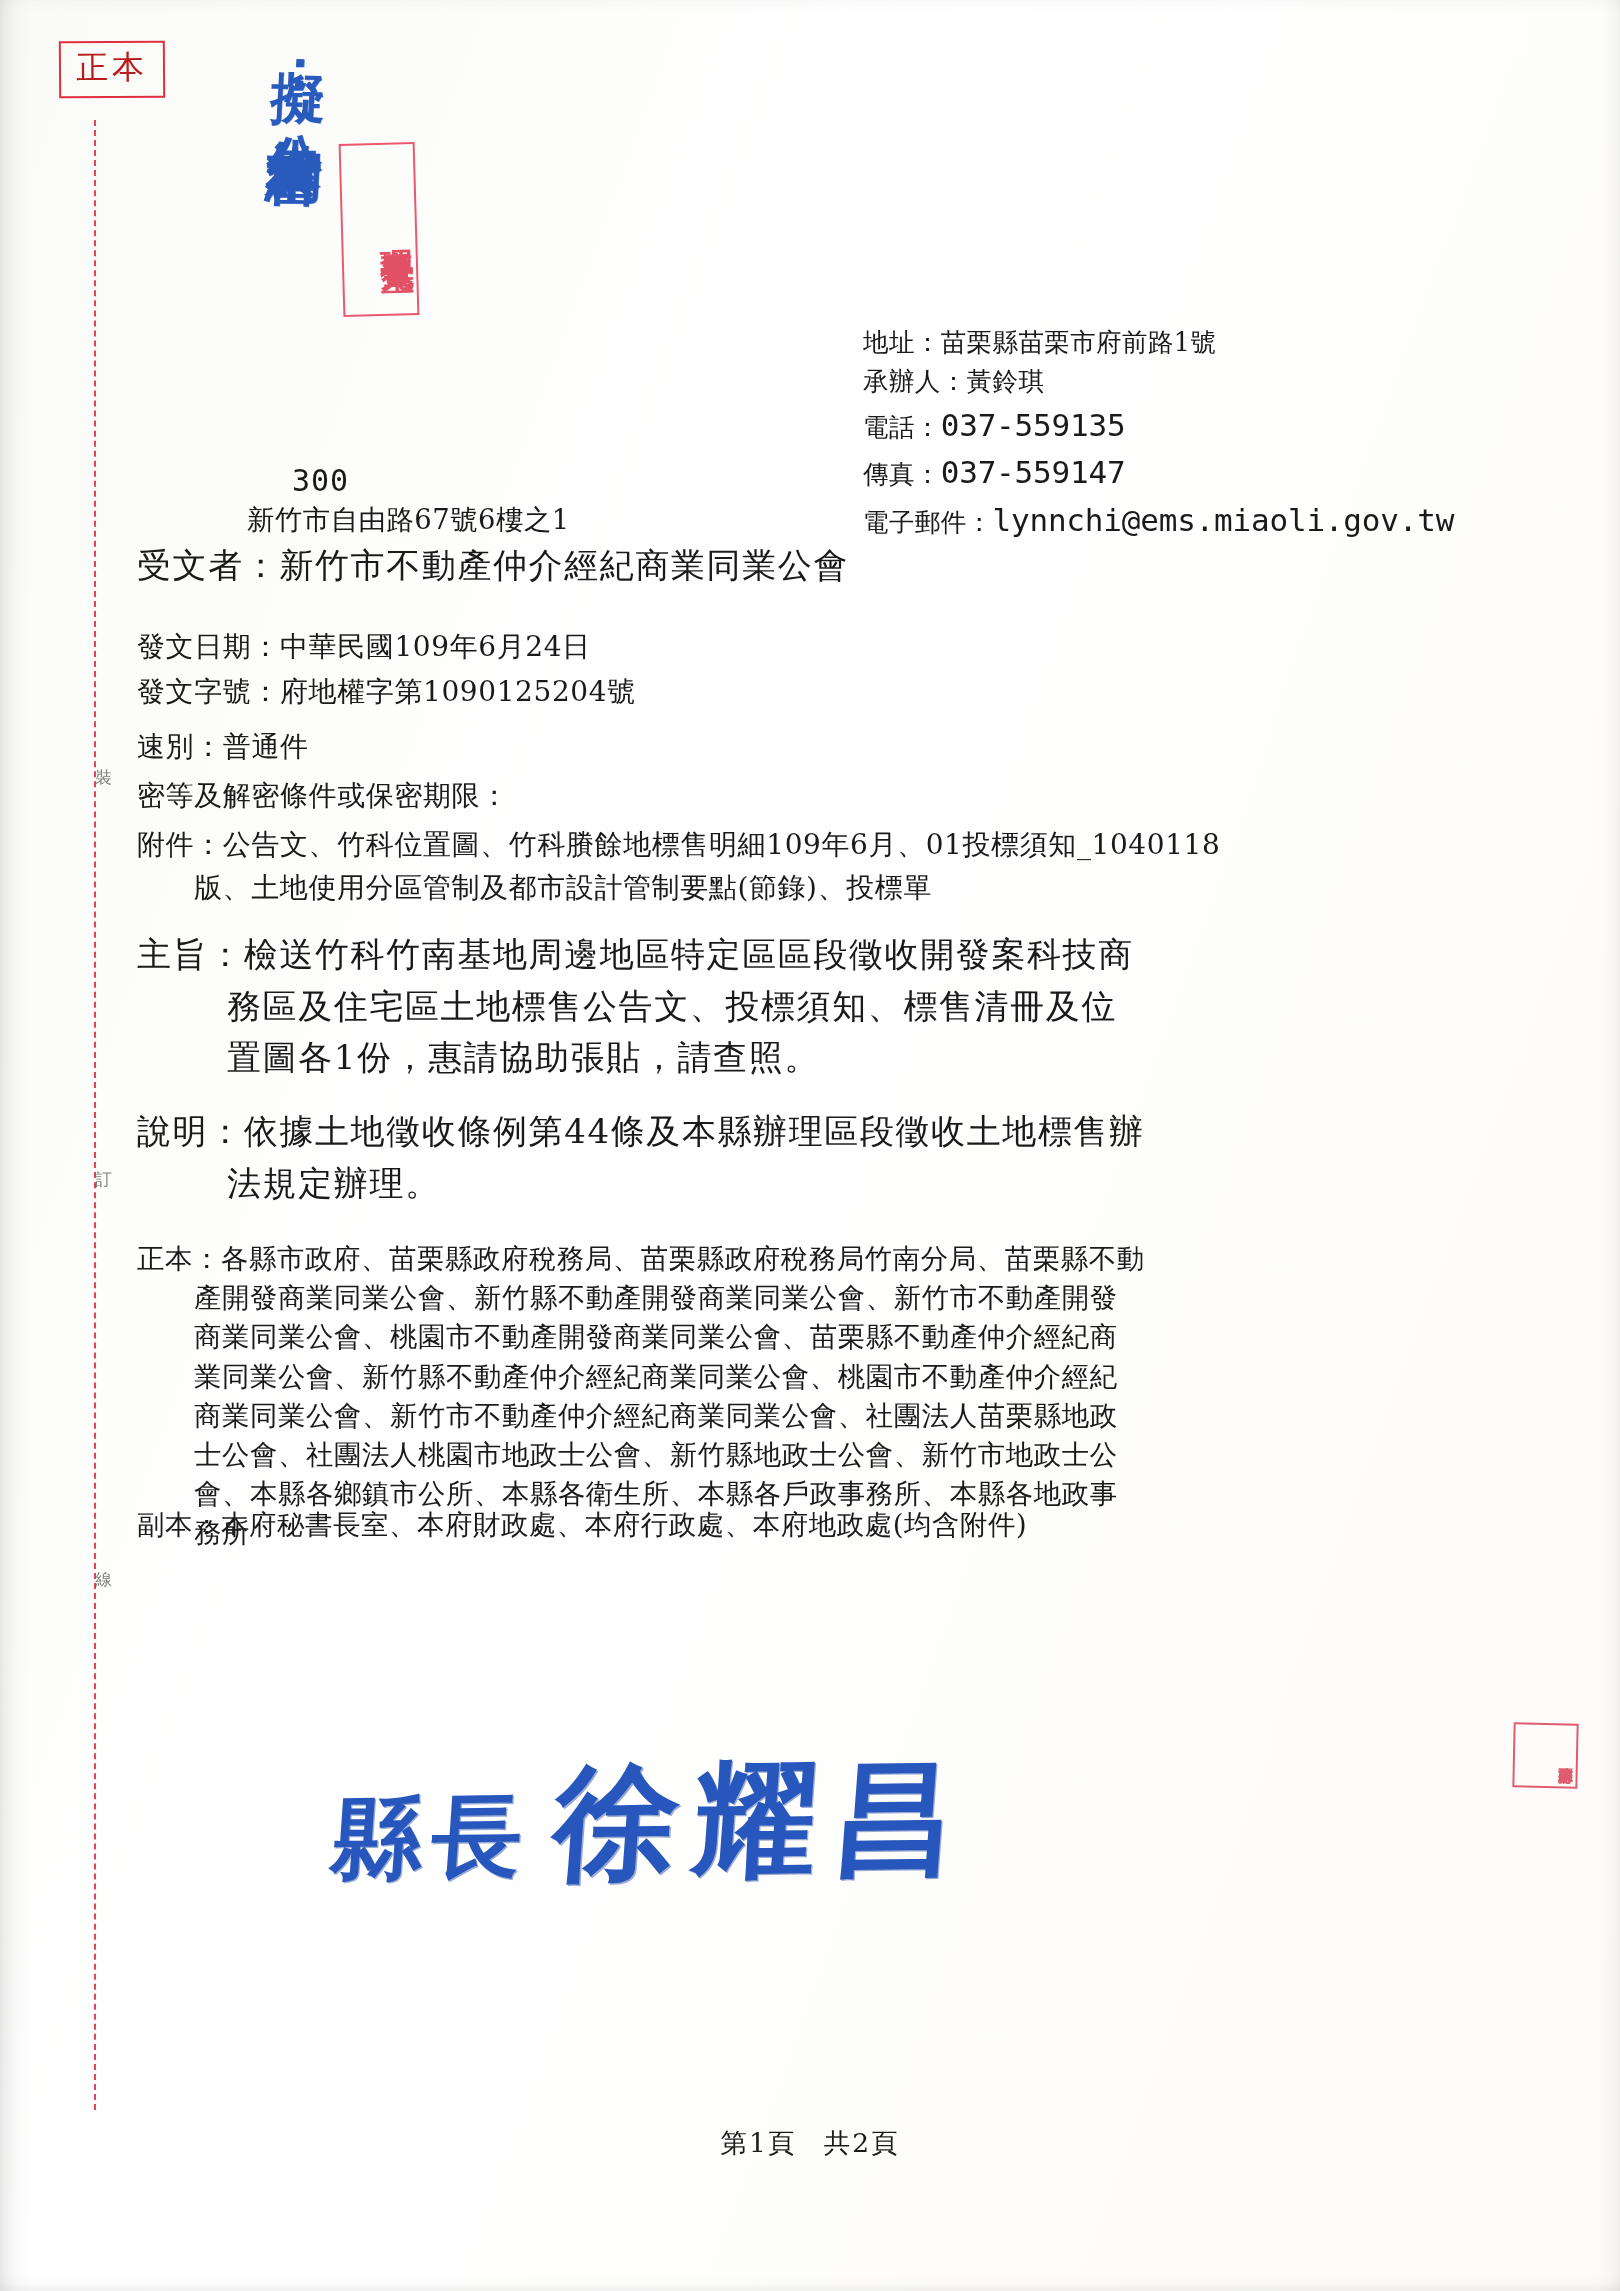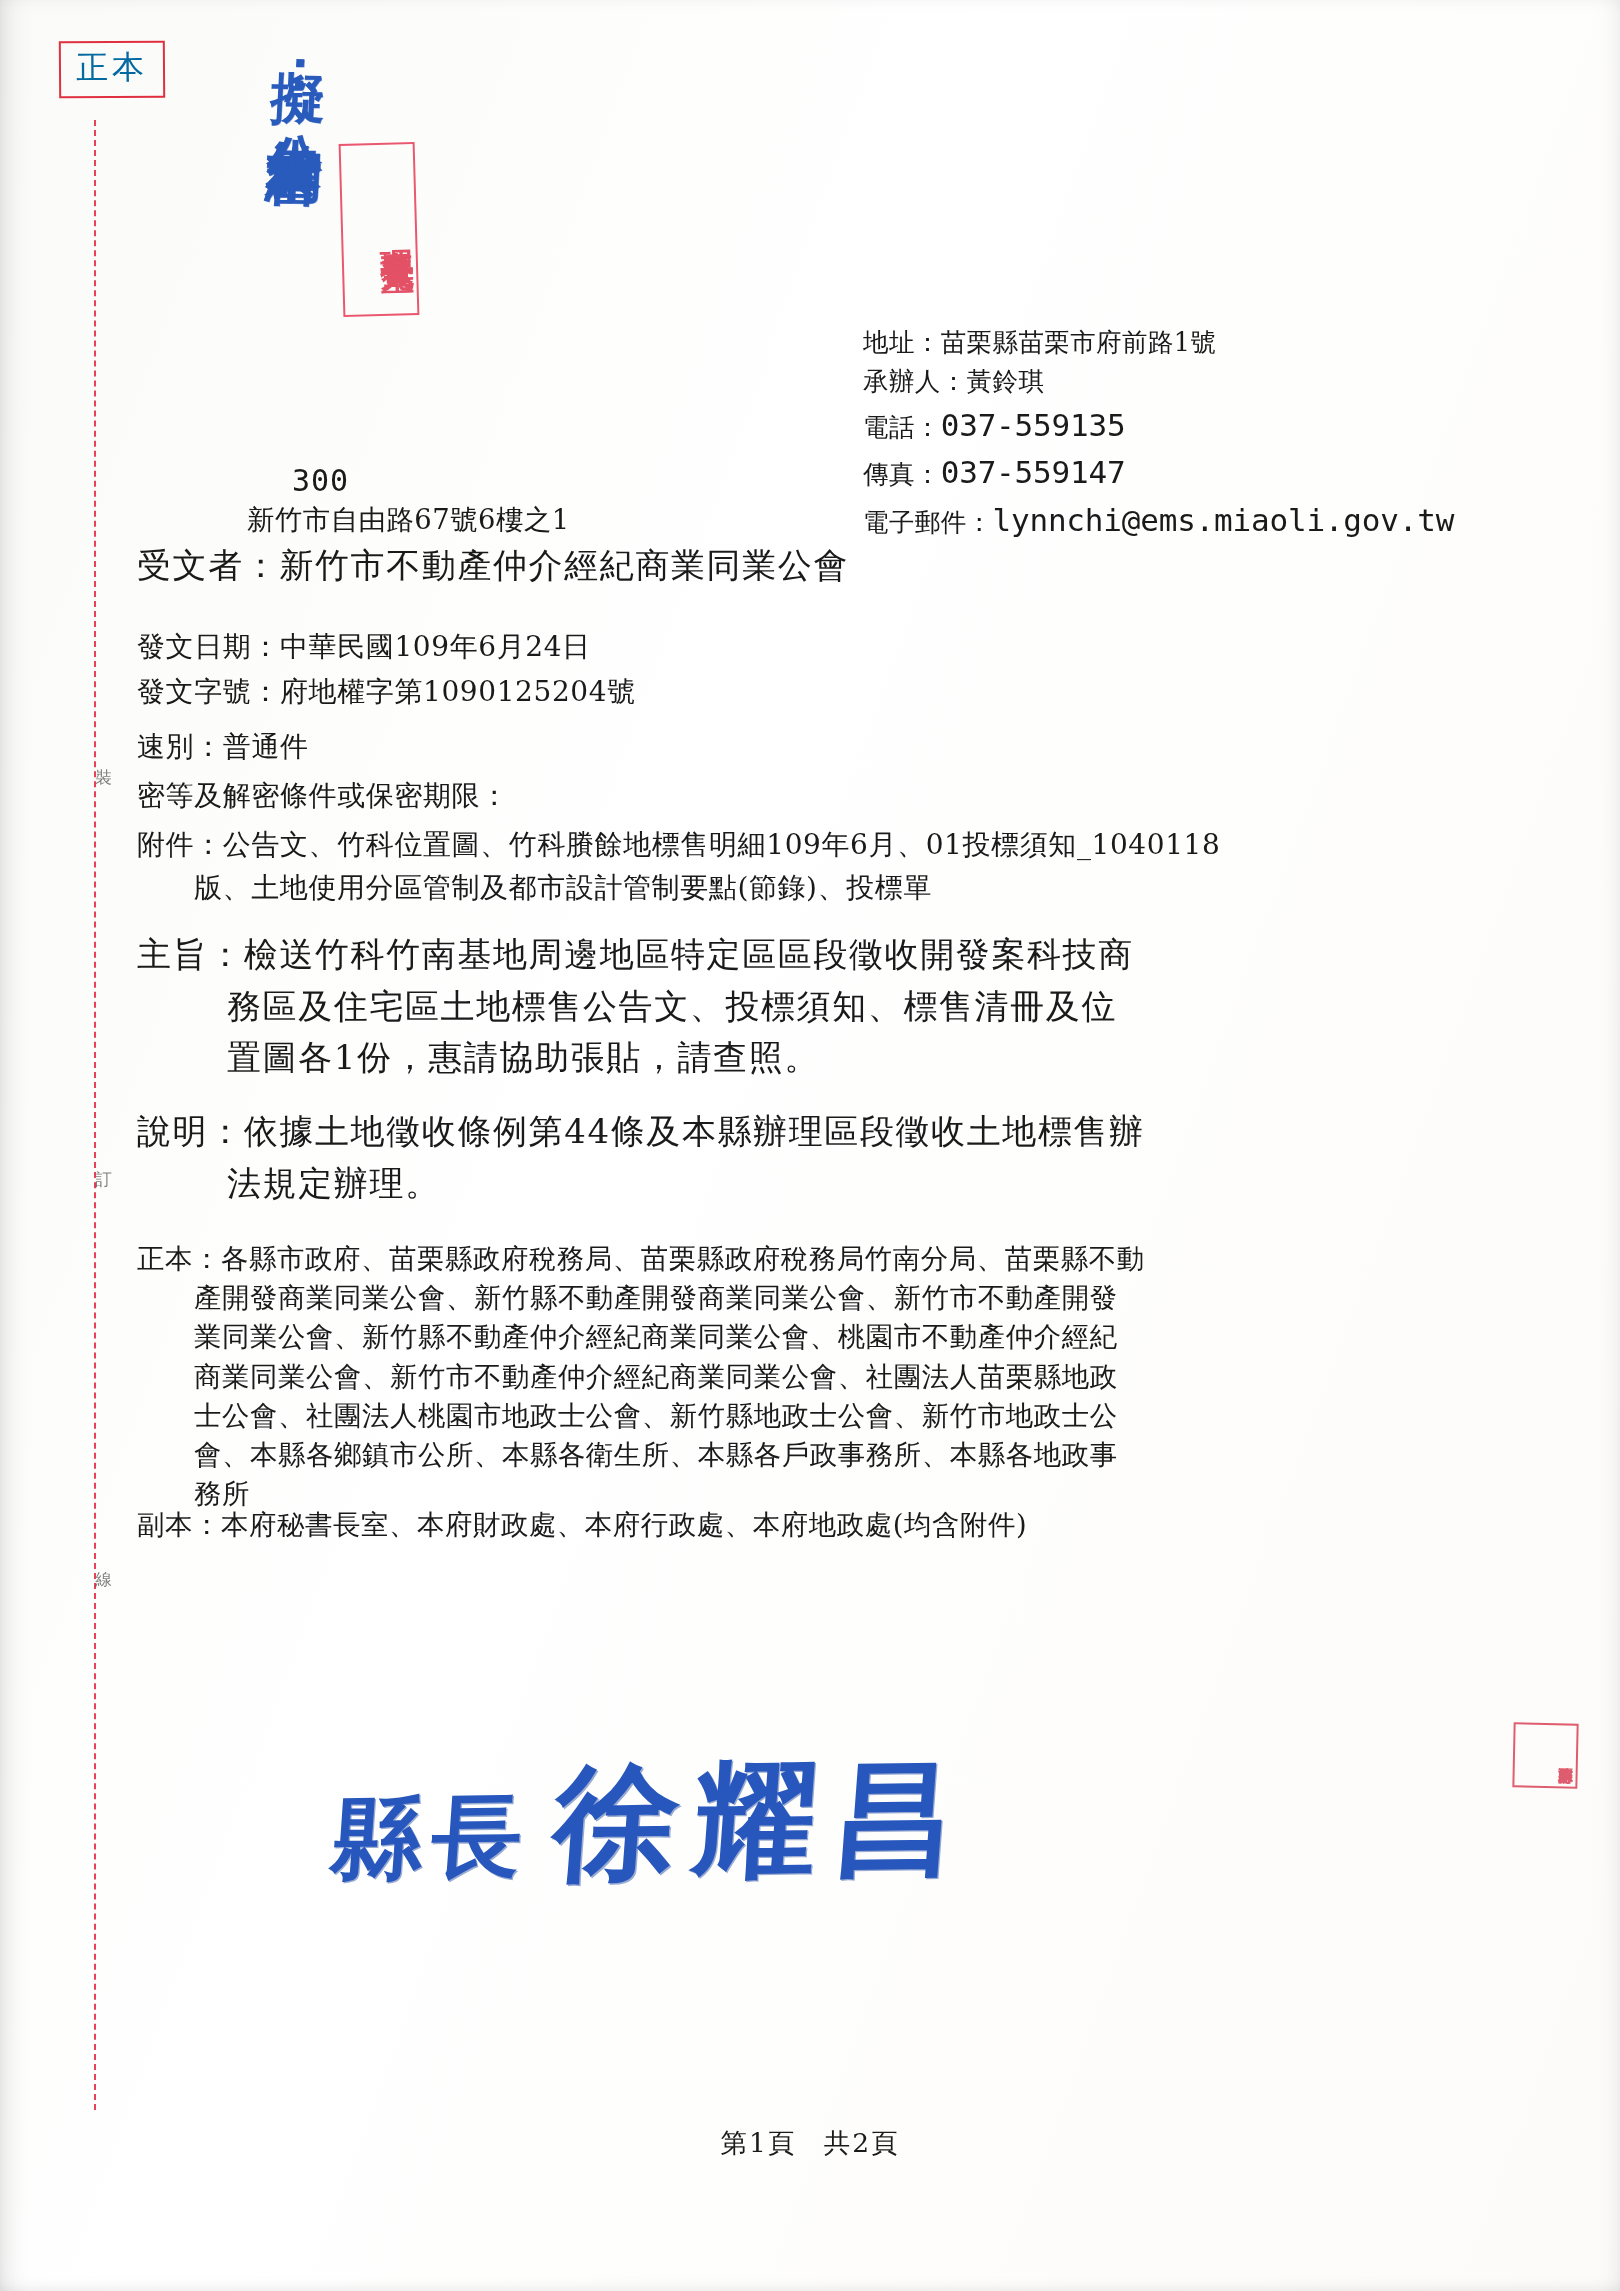--- a/index.html
+++ b/index.html
@@ -61,21 +61,21 @@
   .fold-mark.m3 { top: 1558px; }
 
   
   .zhengben-box {
     position: absolute;
     left: 59px;
     top: 41px;
     width: 102px;
     height: 53px;
     border: 2.9px solid #e03040;
-    color: #0369a1;
+    color: #b91c1c;
     font-size: 32px;
     line-height: 49px;
     text-align: center;
     letter-spacing: 3.9px;
     font-family: Liberation Serif, serif;
     transform: rotate(-0.4deg);
   }
 
   
   .hand-note {
@@ -324,20 +324,21 @@
   </div>
 
   <div class="block b-shuoming">
     <span class="ln"><span>說明：</span><span>依據土地徵收條例第44條及本縣辦理區段徵收土地標售辦</span></span>
     <span class="ln ind">法規定辦理。</span>
   </div>
 
   <div class="dist d-zheng">
     <span class="ln"><span>正本：</span><span>各縣市政府、苗栗縣政府稅務局、苗栗縣政府稅務局竹南分局、苗栗縣不動</span></span>
     <span class="ln ind">產開發商業同業公會、新竹縣不動產開發商業同業公會、新竹市不動產開發</span>
+    <span class="ln ind">商業同業公會、桃園市不動產開發商業同業公會、苗栗縣不動產仲介經紀商</span>
     <span class="ln ind">業同業公會、新竹縣不動產仲介經紀商業同業公會、桃園市不動產仲介經紀</span>
     <span class="ln ind">商業同業公會、新竹市不動產仲介經紀商業同業公會、社團法人苗栗縣地政</span>
     <span class="ln ind">士公會、社團法人桃園市地政士公會、新竹縣地政士公會、新竹市地政士公</span>
     <span class="ln ind">會、本縣各鄉鎮市公所、本縣各衛生所、本縣各戶政事務所、本縣各地政事</span>
     <span class="ln ind">務所</span>
   </div>
 
   <div class="dist d-fu">
     <span class="ln"><span>副本：</span><span>本府秘書長室、本府財政處、本府行政處、本府地政處(均含附件)</span></span>
   </div>

